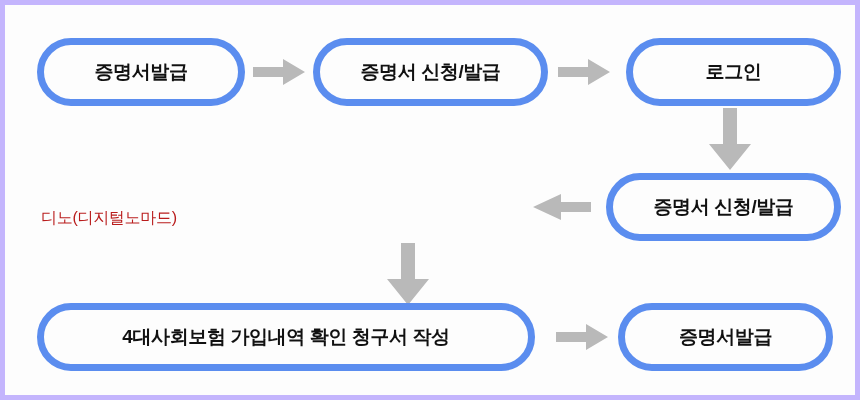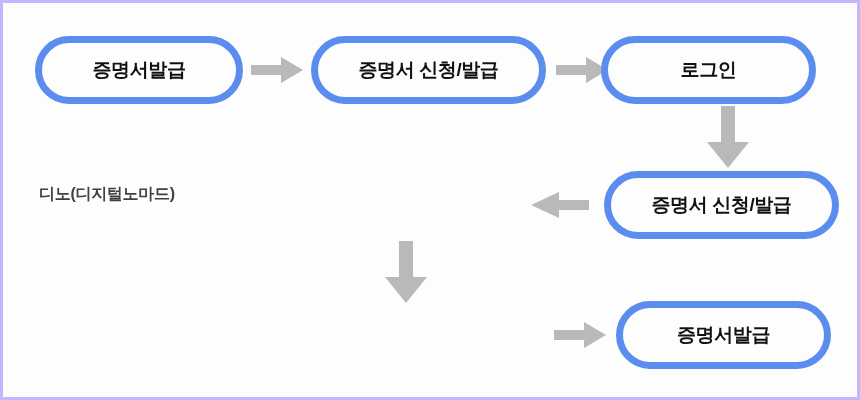--- a/index.html
+++ b/index.html
@@ -9,21 +9,21 @@
   }
   body {
     font-family: "Liberation Sans", "DejaVu Sans", sans-serif;
   }
   #canvas {
     position: relative;
     width: 860px;
     height: 400px;
     background: #fdfdfd;
     box-sizing: border-box;
-    border: 3px solid #c4b5fd;
+    border: 5px solid #c4b5fd;
     overflow: hidden;
   }
 
   
   .node {
     position: absolute;
     box-sizing: border-box;
     background: #fdfdfd;
     border: 7px solid #5b8def;
     border-radius: 34px;
@@ -43,24 +43,25 @@
 
   
   .arrow {
     position: absolute;
   }
   .arrow svg { display: block; }
 
   
   .watermark {
     position: absolute;
-    color: #404040;
-    font-weight: bold;
+    color: #b91c1c;
+    font-weight: normal;
     line-height: 1.25;
     user-select: none;
+    margin-top: 22px;
   }
   .wm-line1 { font-size: 16px; letter-spacing: -0.3px; }
   .wm-line2 { font-size: 19px; letter-spacing: -0.3px; }
 </style>
 </head>
 <body>
 
 <div id="canvas">
 
   <div class="node" style="left:32px; top:33px; width:208px; height:68px;">
@@ -76,21 +77,21 @@
   <div class="node" style="left:308px; top:33px; width:235px; height:68px;">
     <span>증명서 신청/발급</span>
   </div>
 
   <div class="arrow" style="left:553px; top:54px; width:52px; height:26px;">
     <svg width="52" height="26" viewBox="0 0 52 26">
       <path d="M0,8 L30,8 L30,0 L52,13 L30,26 L30,18 L0,18 Z" fill="#b9b9b9"></path>
     </svg>
   </div>
 
-  <div class="node" style="left:598px; top:33px; width:215px; height:68px;">
+  <div class="node" style="left:621px; top:33px; width:215px; height:68px;">
     <span>로그인</span>
   </div>
 
   <div class="arrow" style="left:704px; top:103px; width:42px; height:62px;">
     <svg width="42" height="62" viewBox="0 0 42 62">
       <path d="M14,0 L28,0 L28,36 L42,36 L21,62 L0,36 L14,36 Z" fill="#b9b9b9"></path>
     </svg>
   </div>
 
 
@@ -103,20 +104,23 @@
   <div class="node" style="left:601px; top:168px; width:235px; height:68px;">
     <span>증명서 신청/발급</span>
   </div>
 
   <div class="arrow" style="left:382px; top:238px; width:42px; height:62px;">
     <svg width="42" height="62" viewBox="0 0 42 62">
       <path d="M14,0 L28,0 L28,36 L42,36 L21,62 L0,36 L14,36 Z" fill="#b9b9b9"></path>
     </svg>
   </div>
 
+  <div class="node node-wide" style="left:32px; top:298px; width:498px; height:68px;">
+    <span>4대사회보험 가입내역 확인 청구서 작성</span>
+  </div>
 
   <div class="arrow" style="left:551px; top:319px; width:52px; height:26px;">
     <svg width="52" height="26" viewBox="0 0 52 26">
       <path d="M0,8 L30,8 L30,0 L52,13 L30,26 L30,18 L0,18 Z" fill="#b9b9b9"></path>
     </svg>
   </div>
 
   <div class="node" style="left:613px; top:298px; width:215px; height:68px;">
     <span>증명서발급</span>
   </div>

